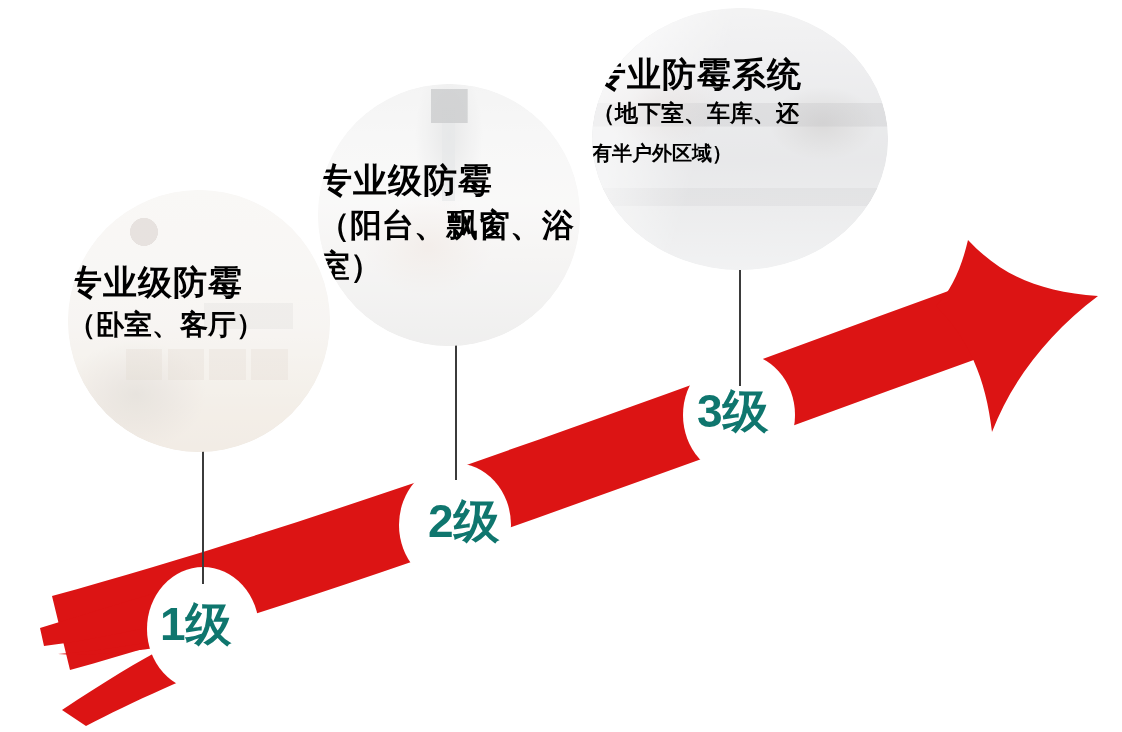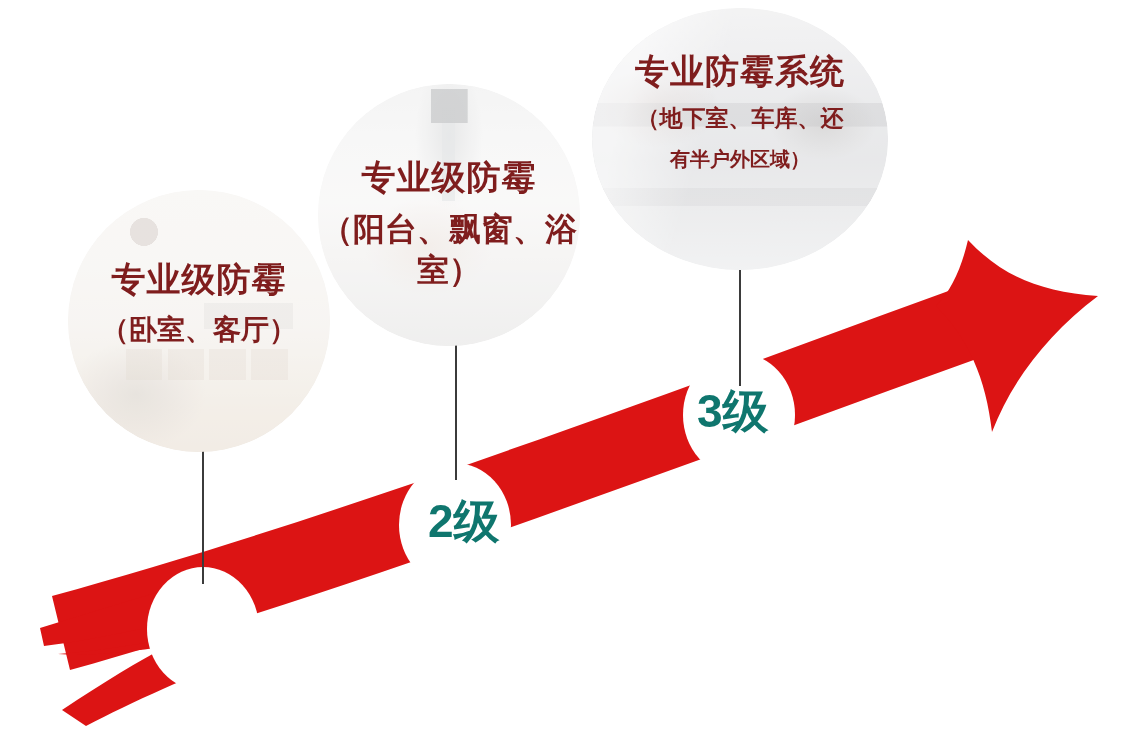--- a/index.html
+++ b/index.html
@@ -144,34 +144,34 @@
     width: 100%;
     height: 100%;
     border-radius: 50%;
     background: rgba(255,255,255,0.52);
   }
 
   .circle-text {
     position: relative;
     z-index: 3;
     width: 100%;
-    text-align: center;
-    color: #7f1d1d;
-    font-family: Liberation Mono, monospace;
+    text-align: left;
+    color: #000000;
+    font-family: Liberation Sans, sans-serif;
   }
   .circle-title {
     font-weight: 700;
     letter-spacing: 1px;
     line-height: 1.1;
     white-space: nowrap;
   }
   .circle-sub {
     font-weight: 700;
     line-height: 1.28;
-    margin-top: 13px;
+    margin-top: 6px;
   }
 
   
   .level-badge {
     position: absolute;
     z-index: 6;
     color: #0f766e;
     font-weight: 700;
     font-family: "Liberation Sans", "DejaVu Sans", sans-serif;
     white-space: nowrap;
@@ -248,16 +248,17 @@
   <div class="stage-circle" style="left:592px; top:8px; width:296px; height:262px; padding-top:48px; box-sizing:border-box;">
     <div class="circle-photo photo-cars"></div>
     <div class="circle-veil"></div>
     <div class="circle-text">
       <div class="circle-title" style="font-size:34px;">专业防霉系统</div>
       <div class="circle-sub" style="font-size:23px;">（地下室、车库、还</div>
       <div class="circle-sub" style="font-size:20px; margin-top:12px;">有半户外区域）</div>
     </div>
   </div>
 
+  <div class="level-badge" style="left:160px; top:601px; font-size:46px;">1级</div>
   <div class="level-badge" style="left:428px; top:498px; font-size:46px;">2级</div>
   <div class="level-badge" style="left:697px; top:388px; font-size:46px;">3级</div>
 
 </div>
 
 </body></html>

